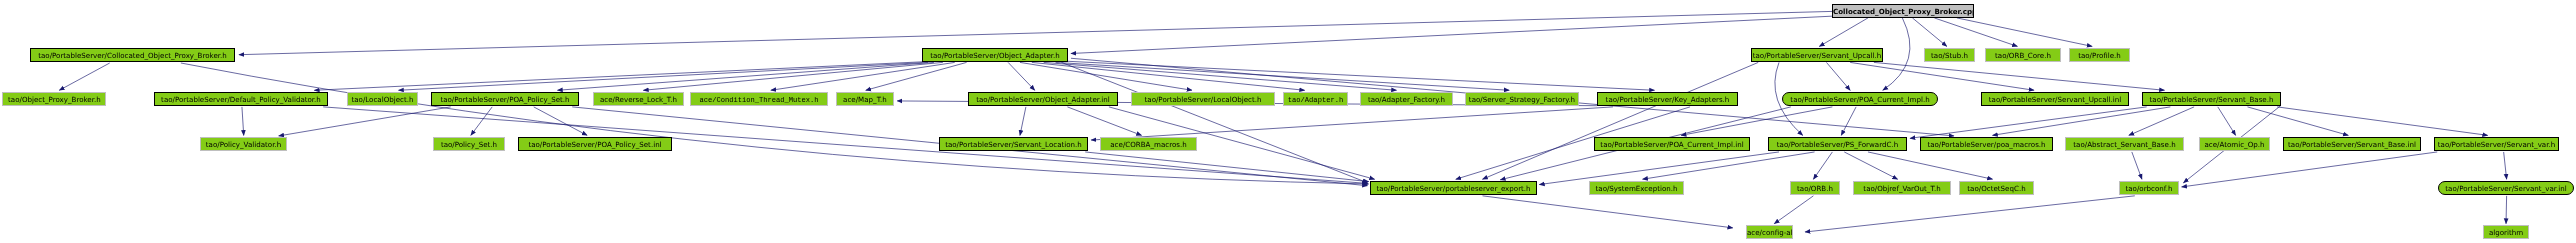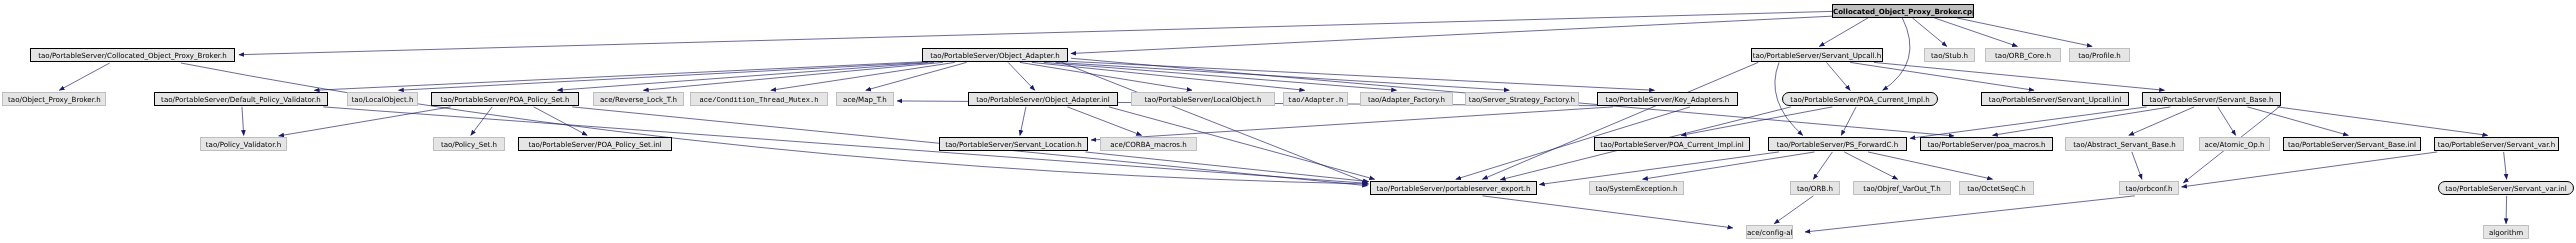--- a/index.html
+++ b/index.html
@@ -1,20 +1,20 @@
 <!DOCTYPE html>
 <html style="font-size:9.5px"><head>
 <meta charset="utf-8">
 <style>
   html,body{margin:0;padding:0;background:#ffffff;}
   #graph{position:relative;width:2576px;height:244px;background:#ffffff;
          font-family:"DejaVu Sans","Liberation Sans",sans-serif;}
   #edge-layer{position:absolute;left:0;top:0;width:2576px;height:244px;}
   .node{position:absolute;height:14.2px;line-height:14.2px;text-align:center;
-        background:#e5e5e5;border:0.6px solid #bfbfbf;color:#000000;
+        background:#84cc16;border:0.6px solid #bfbfbf;color:#000000;
         font-size:7.1px;white-space:nowrap;overflow:hidden;box-sizing:border-box;
         z-index:2;}
   .node.linked{border:0.6px solid #000000;}
   .node.current{background:#bfbfbf;border:0.6px solid #000000;font-weight:bold;}
   .edge{fill:none;stroke:#191970;stroke-width:1.1px;}
 </style>
 </head>
 <body>
 
 <div id="graph">

